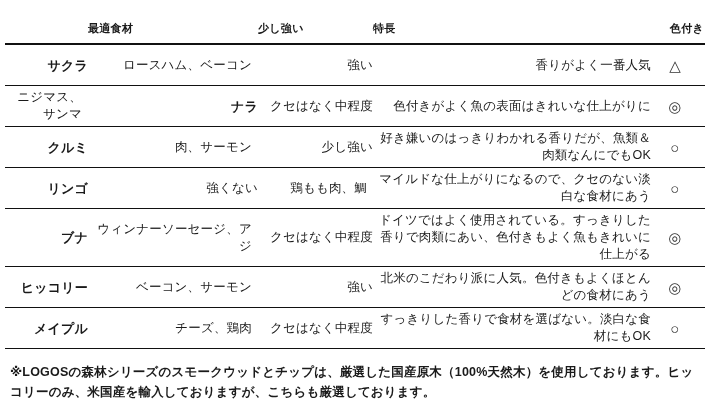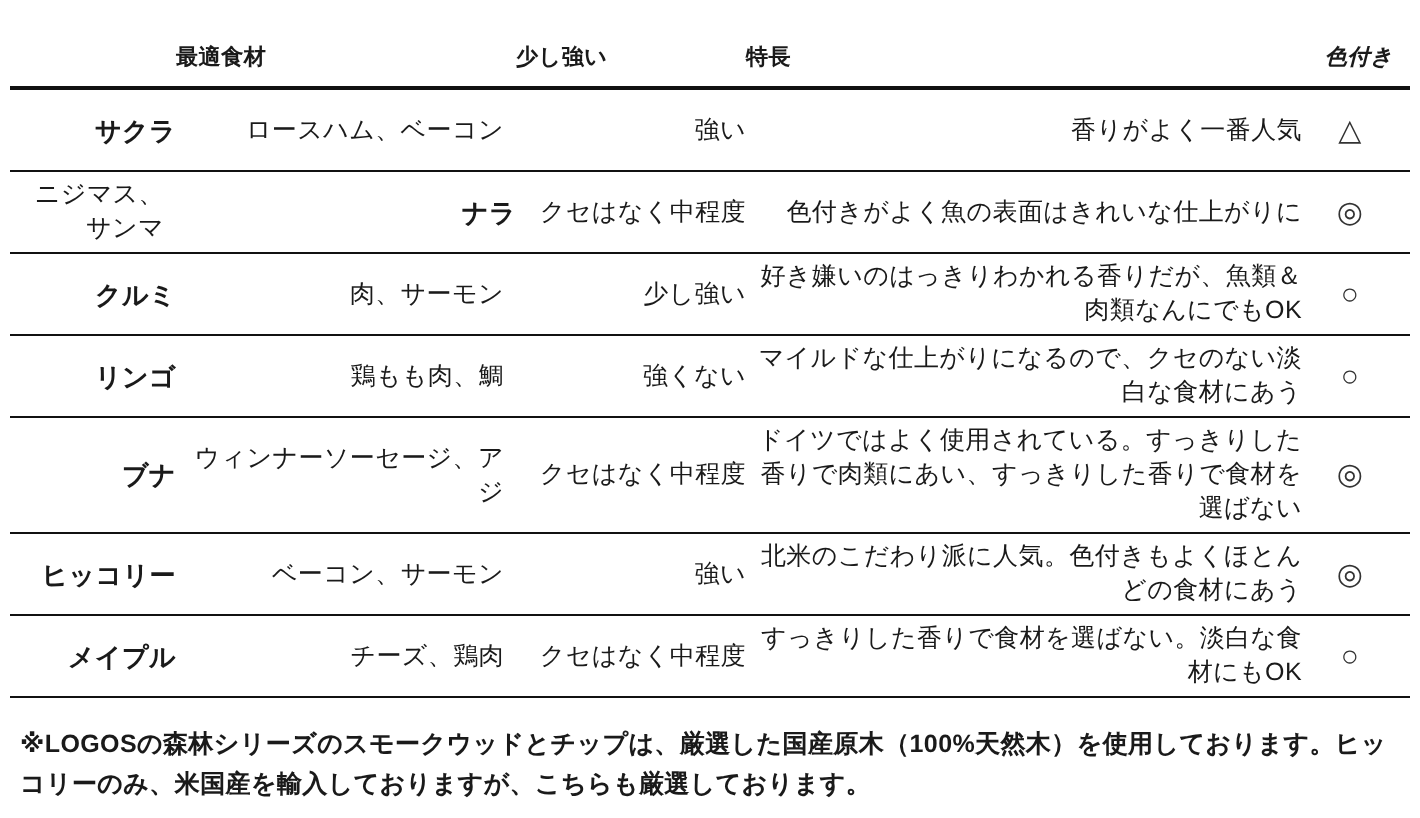--- a/index.html
+++ b/index.html
@@ -16,21 +16,21 @@
   }
   .hrow {
     border-bottom: 2px solid #111111;
     padding: 8px 0 7px 0;
   }
   .hcell {
     font-size: 11px;
     font-weight: bold;
     letter-spacing: 0.3px;
   }
-  .hcell.mark { text-align: center; padding-right: 1px; font-style: italic; }
+  .hcell.mark { text-align: right; padding-right: 1px; }
   .row {
     align-items: center;
     border-bottom: 1.5px solid #111111;
     min-height: 41px;
     padding: 3px 0;
   }
   .cell {
     font-size: 12.5px;
     line-height: 17px;
     letter-spacing: 0.2px;
@@ -89,31 +89,31 @@
   <div class="row">
     <div class="cell name">クルミ</div>
     <div class="cell ing">肉、サーモン</div>
     <div class="cell">少し強い</div>
     <div class="cell feat">好き嫌いのはっきりわかれる香りだが、魚類＆肉類なんにでもOK</div>
     <div class="cell mark">○</div>
   </div>
 
   <div class="row">
     <div class="cell name">リンゴ</div>
+    <div class="cell">強くない</div>
     <div class="cell ing">鶏もも肉、鯛</div>
-    <div class="cell">強くない</div>
     <div class="cell feat">マイルドな仕上がりになるので、クセのない淡白な食材にあう</div>
     <div class="cell mark">○</div>
   </div>
 
   <div class="row">
     <div class="cell name">ブナ</div>
     <div class="cell ing">ウィンナーソーセージ、アジ</div>
     <div class="cell">クセはなく中程度</div>
-    <div class="cell feat">ドイツではよく使用されている。すっきりした香りで肉類にあい、すっきりした香りで食材を選ばない</div>
+    <div class="cell feat">ドイツではよく使用されている。すっきりした香りで肉類にあい、色付きもよく魚もきれいに仕上がる</div>
     <div class="cell mark">◎</div>
   </div>
 
   <div class="row">
     <div class="cell name">ヒッコリー</div>
     <div class="cell ing">ベーコン、サーモン</div>
     <div class="cell">強い</div>
     <div class="cell feat">北米のこだわり派に人気。色付きもよくほとんどの食材にあう</div>
     <div class="cell mark">◎</div>
   </div>

